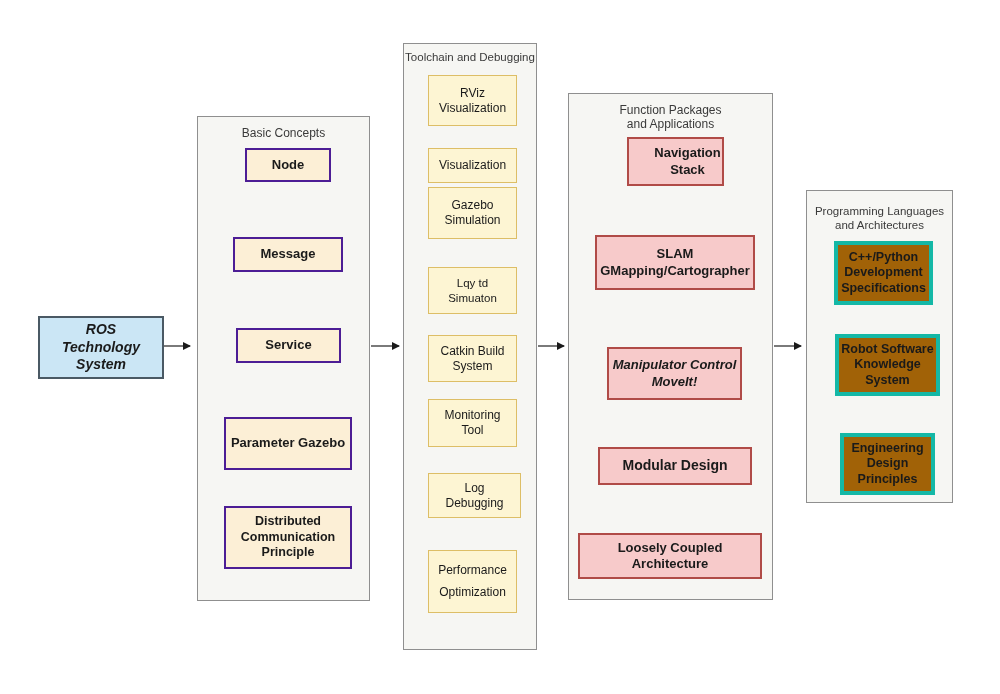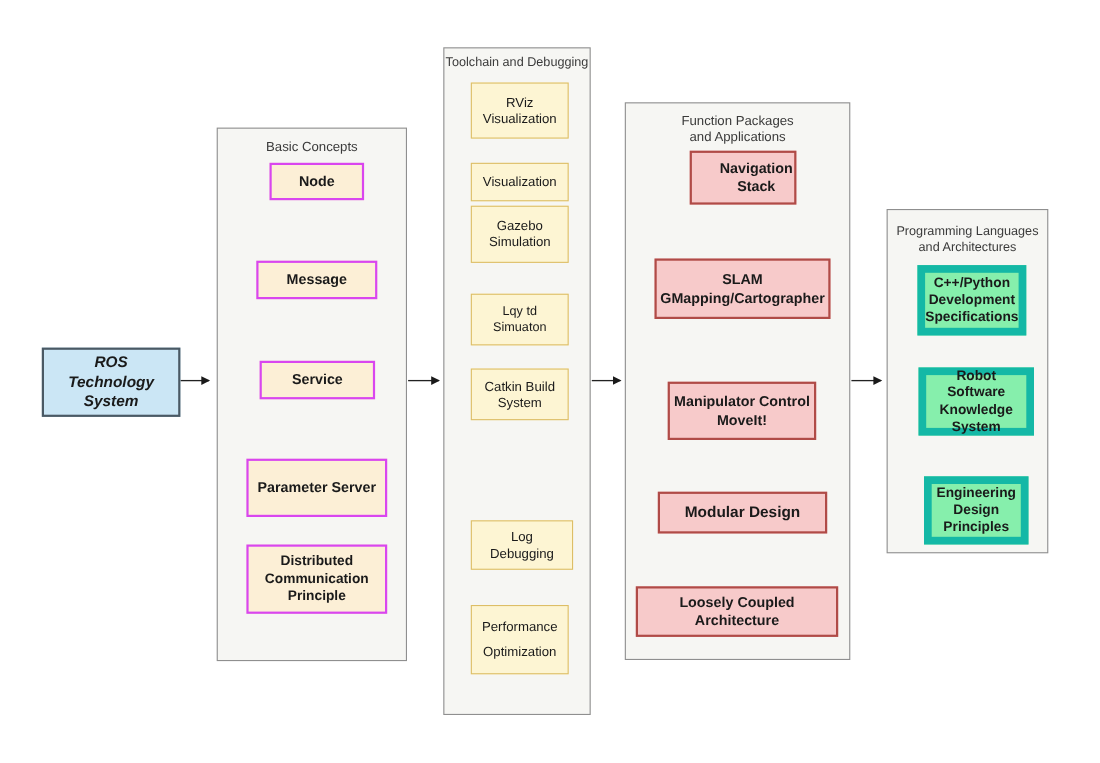--- a/index.html
+++ b/index.html
@@ -15,53 +15,53 @@
   .panel-title{
     position:absolute;left:0;right:0;text-align:center;
     font-size:12px;color:#3a3a3a;white-space:pre-line;line-height:1.2;
   }
   .node{
     position:absolute;display:flex;align-items:center;justify-content:center;
     text-align:center;white-space:pre-line;box-sizing:border-box;
     font-weight:bold;line-height:1.25;
   }
   .blue{background:#cbe6f5;border:2px solid #4a5964;font-size:14px;}
-  .cream{background:#fcefd6;border:2px solid #d946ef;font-size:13px;}
+  .cream{background:#fcefd6;border:2px solid #4c1d95;font-size:13px;}
   .paleyellow{background:#fdf5d3;border:1.5px solid #ddbe66;font-size:12px;font-weight:400;}
   .pink{background:#f7caca;border:2px solid #b04b47;font-size:13px;}
-  .yellow{background:#86efac;border:7px solid #14b8a6;font-size:12.5px;}
+  .yellow{background:#a16207;border:4px solid #14b8a6;font-size:12.5px;}
 
   
   .p-basic{left:197px;top:116px;width:173px;height:485px;}
   .p-basic .panel-title{top:9px;}
   .p-tool{left:403px;top:43px;width:134px;height:607px;}
   .p-tool .panel-title{top:7px;font-size:11.5px;}
   .p-func{left:568px;top:93px;width:205px;height:507px;}
   .p-func .panel-title{top:9px;}
   .p-prog{left:806px;top:190px;width:147px;height:313px;}
   .p-prog .panel-title{top:14px;font-size:11.5px;}
 
   
   .n-root{left:38px;top:316px;width:126px;height:63px;font-style:italic;}
   .n-b0{left:245px;top:148px;width:86px;height:34px;}
   .n-b1{left:233px;top:237px;width:110px;height:35px;}
   .n-b2{left:236px;top:328px;width:105px;height:35px;}
   .n-b3{left:224px;top:417px;width:128px;height:53px;}
-  .n-b4{left:224px;top:495px;width:128px;height:63px;font-size:12.5px;}
+  .n-b4{left:224px;top:506px;width:128px;height:63px;font-size:12.5px;}
   .n-t0{left:428px;top:75px;width:89px;height:51px;}
   .n-t1{left:428px;top:148px;width:89px;height:35px;}
   .n-t2{left:428px;top:187px;width:89px;height:52px;}
   .n-t3{left:428px;top:267px;width:89px;height:47px;font-size:11.5px;}
   .n-t4{left:428px;top:335px;width:89px;height:47px;}
   .n-t5{left:428px;top:399px;width:89px;height:48px;}
   .n-t6{left:428px;top:473px;width:93px;height:45px;}
   .n-t7{left:428px;top:550px;width:89px;height:63px;line-height:1.8;}
   .n-f0{left:627px;top:137px;width:97px;height:49px;padding-left:24px;}
   .n-f1{left:595px;top:235px;width:160px;height:55px;}
-  .n-f2{left:607px;top:347px;width:135px;height:53px;}
+  .n-f2{left:607px;top:347px;width:135px;height:53px;font-style:italic;}
   .n-f3{left:598px;top:447px;width:154px;height:38px;font-size:14px;}
   .n-f4{left:578px;top:533px;width:184px;height:46px;}
   .n-p0{left:834px;top:241px;width:99px;height:64px;}
   .n-p1{left:835px;top:334px;width:105px;height:62px;}
   .n-p2{left:840px;top:433px;width:95px;height:62px;}
 </style>
 </head>
 <body>
 
 <div class="canvas">
@@ -117,34 +117,36 @@
 and Applications</div>
   </section>
   <section class="panel p-prog">
     <div class="panel-title">Programming Languages
 and Architectures</div>
   </section>
 
   <div class="node cream n-b0">Node</div>
   <div class="node cream n-b1">Message</div>
   <div class="node cream n-b2">Service</div>
-  <div class="node cream n-b3">Parameter Server</div>
+  <div class="node cream n-b3">Parameter Gazebo</div>
   <div class="node cream n-b4">Distributed
 Communication
 Principle</div>
 
   <div class="node paleyellow n-t0">RViz
 Visualization</div>
   <div class="node paleyellow n-t1">Visualization</div>
   <div class="node paleyellow n-t2">Gazebo
 Simulation</div>
   <div class="node paleyellow n-t3">Lqy td
 Simuaton</div>
   <div class="node paleyellow n-t4">Catkin Build
 System</div>
+  <div class="node paleyellow n-t5">Monitoring
+Tool</div>
   <div class="node paleyellow n-t6">Log
 Debugging</div>
   <div class="node paleyellow n-t7">Performance
 Optimization</div>
 
   <div class="node pink n-f0">Navigation
 Stack</div>
   <div class="node pink n-f1">SLAM
 GMapping/Cartographer</div>
   <div class="node pink n-f2">Manipulator Control

